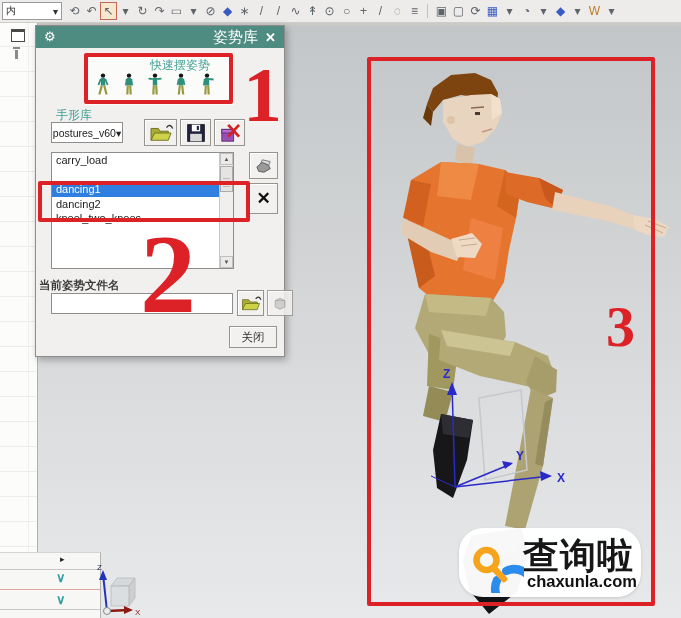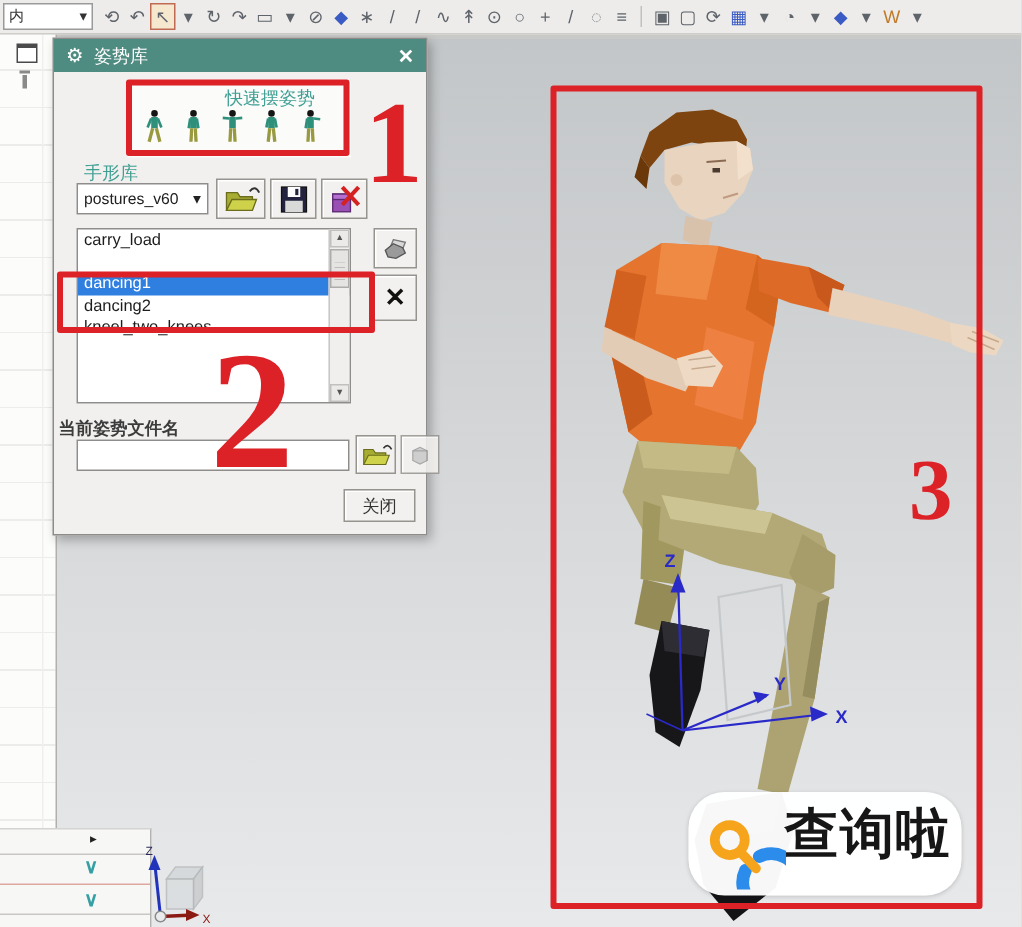--- a/index.html
+++ b/index.html
@@ -44,30 +44,30 @@
   .figure-svg{position:absolute;left:347px;top:46px;width:290px;height:550px;}
 
   
   .corner-triad{position:absolute;left:85px;top:542px;width:58px;height:64px;z-index:5;}
 
   
   .dialog{position:absolute;left:35px;top:3px;width:248px;height:330px;background:#f2f0ee;
       border:1px solid #8e8c8a;box-shadow:2px 3px 7px rgba(0,0,0,.28);z-index:20;}
   .dlg-titlebar{height:22px;background:#4e8b81;color:#fff;display:flex;align-items:center;padding:0 8px;gap:7px;}
   .dlg-gear{font-size:13px;line-height:22px;}
-  .dlg-title{font-size:12px;flex:1;}
+  .dlg-title{font-size:15px;flex:1;text-align:right;}
   .dlg-close{font-size:13px;font-weight:bold;cursor:default;}
   .quick-area{position:absolute;left:49px;top:28px;width:149px;height:51px;background:#fbfbfa;}
   .quick-label{position:absolute;left:66px;top:31px;font-size:12px;color:#3f9f93;margin-left:48px;}
   .pose-row{position:absolute;left:60px;top:47px;display:flex;gap:12px;}
   .pose-icon{width:14px;height:26px;display:inline-block;}
   .hand-lib-label{position:absolute;left:20px;top:81px;font-size:12px;color:#3f9f93;}
-  .postures-combo{position:absolute;left:15px;top:96px;width:88px;height:21px;background:#fff;
+  .postures-combo{position:absolute;left:15px;top:96px;width:72px;height:21px;background:#fff;
       border:1px solid #8f8d8b;font-size:10.5px;color:#222;display:flex;align-items:center;
-      justify-content:space-between;padding:0 4px;box-sizing:border-box;}
+      justify-content:center;padding:0 4px;box-sizing:border-box;}
   .sq-btn{position:absolute;background:#f3f1ef;border:1px solid #96948f;box-shadow:inset 1px 1px 0 #fff;
       display:flex;align-items:center;justify-content:center;box-sizing:border-box;}
   .open-btn{left:108px;top:93px;width:33px;height:27px;}
   .save-btn{left:144px;top:93px;width:31px;height:27px;}
   .delete-btn{left:178px;top:93px;width:31px;height:27px;}
   .plist{position:absolute;left:15px;top:126px;width:183px;height:117px;background:#fff;
       border:1px solid #8f8d8b;box-sizing:border-box;overflow:hidden;}
   .list-row{height:14.5px;line-height:14.5px;font-size:11px;color:#1d1d1d;padding:0 4px;
       white-space:nowrap;overflow:hidden;}
   .plist .list-row:nth-of-type(4){background:#2e7fe0;color:#fff;}
@@ -381,20 +381,21 @@
       </div>
     </div>
 
     <div class="watermark" style="left:459px;top:506px;">
       <svg class="wm-logo" viewBox="0 0 60 60">
         <path d="M 42.2,38 A 19 19 0 1 1 33,47.2" fill="none" stroke="#2b8ceb" stroke-width="8.5" stroke-linecap="round"></path>
         <circle cx="22.5" cy="27" r="10" fill="none" stroke="#f7a41d" stroke-width="6.5"></circle>
         <line x1="30" y1="35.5" x2="40" y2="46" stroke="#f7a41d" stroke-width="6.5" stroke-linecap="round"></line>
       </svg>
       <span class="wm-brand">查询啦</span>
+      <span class="wm-domain">chaxunla.com</span>
     </div>
   </div>
 
   <div class="anno anno-box anno-box1"></div>
   <div class="anno anno-box anno-box2"></div>
   <div class="anno anno-box anno-box3"></div>
   <div class="anno anno-num anno-num1">1</div>
   <div class="anno anno-num anno-num2">2</div>
   <div class="anno anno-num anno-num3">3</div>
 

